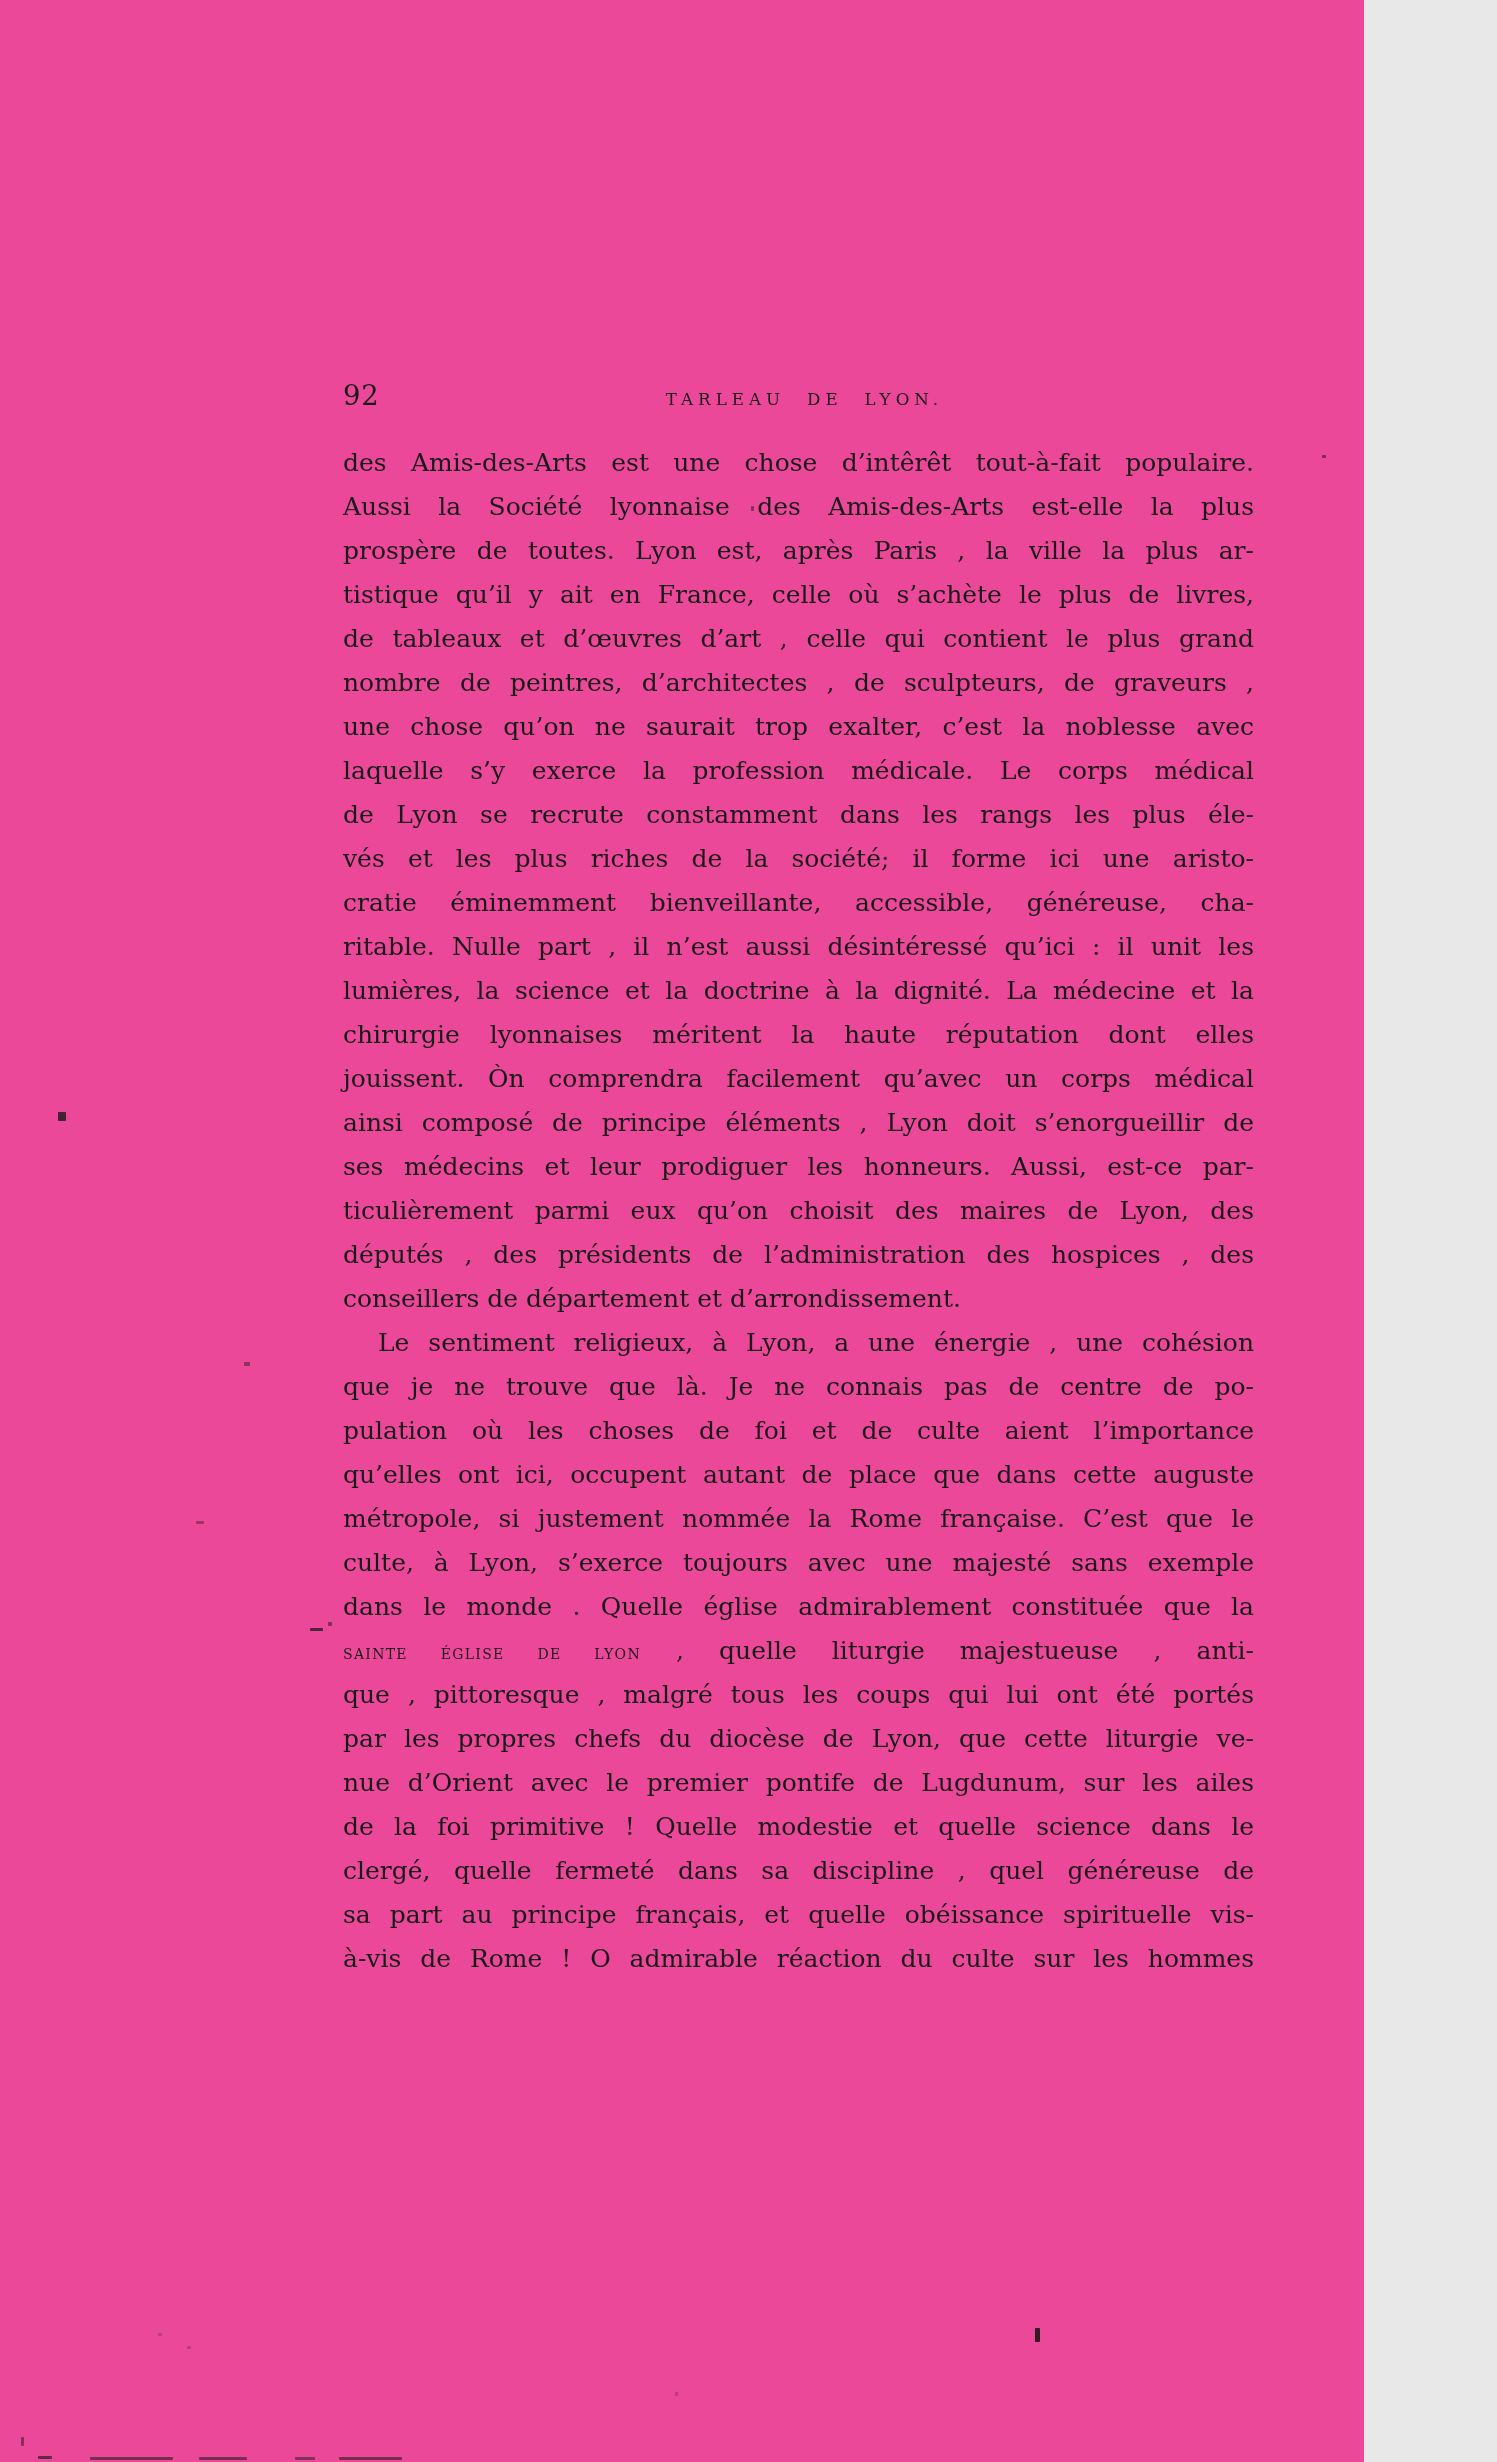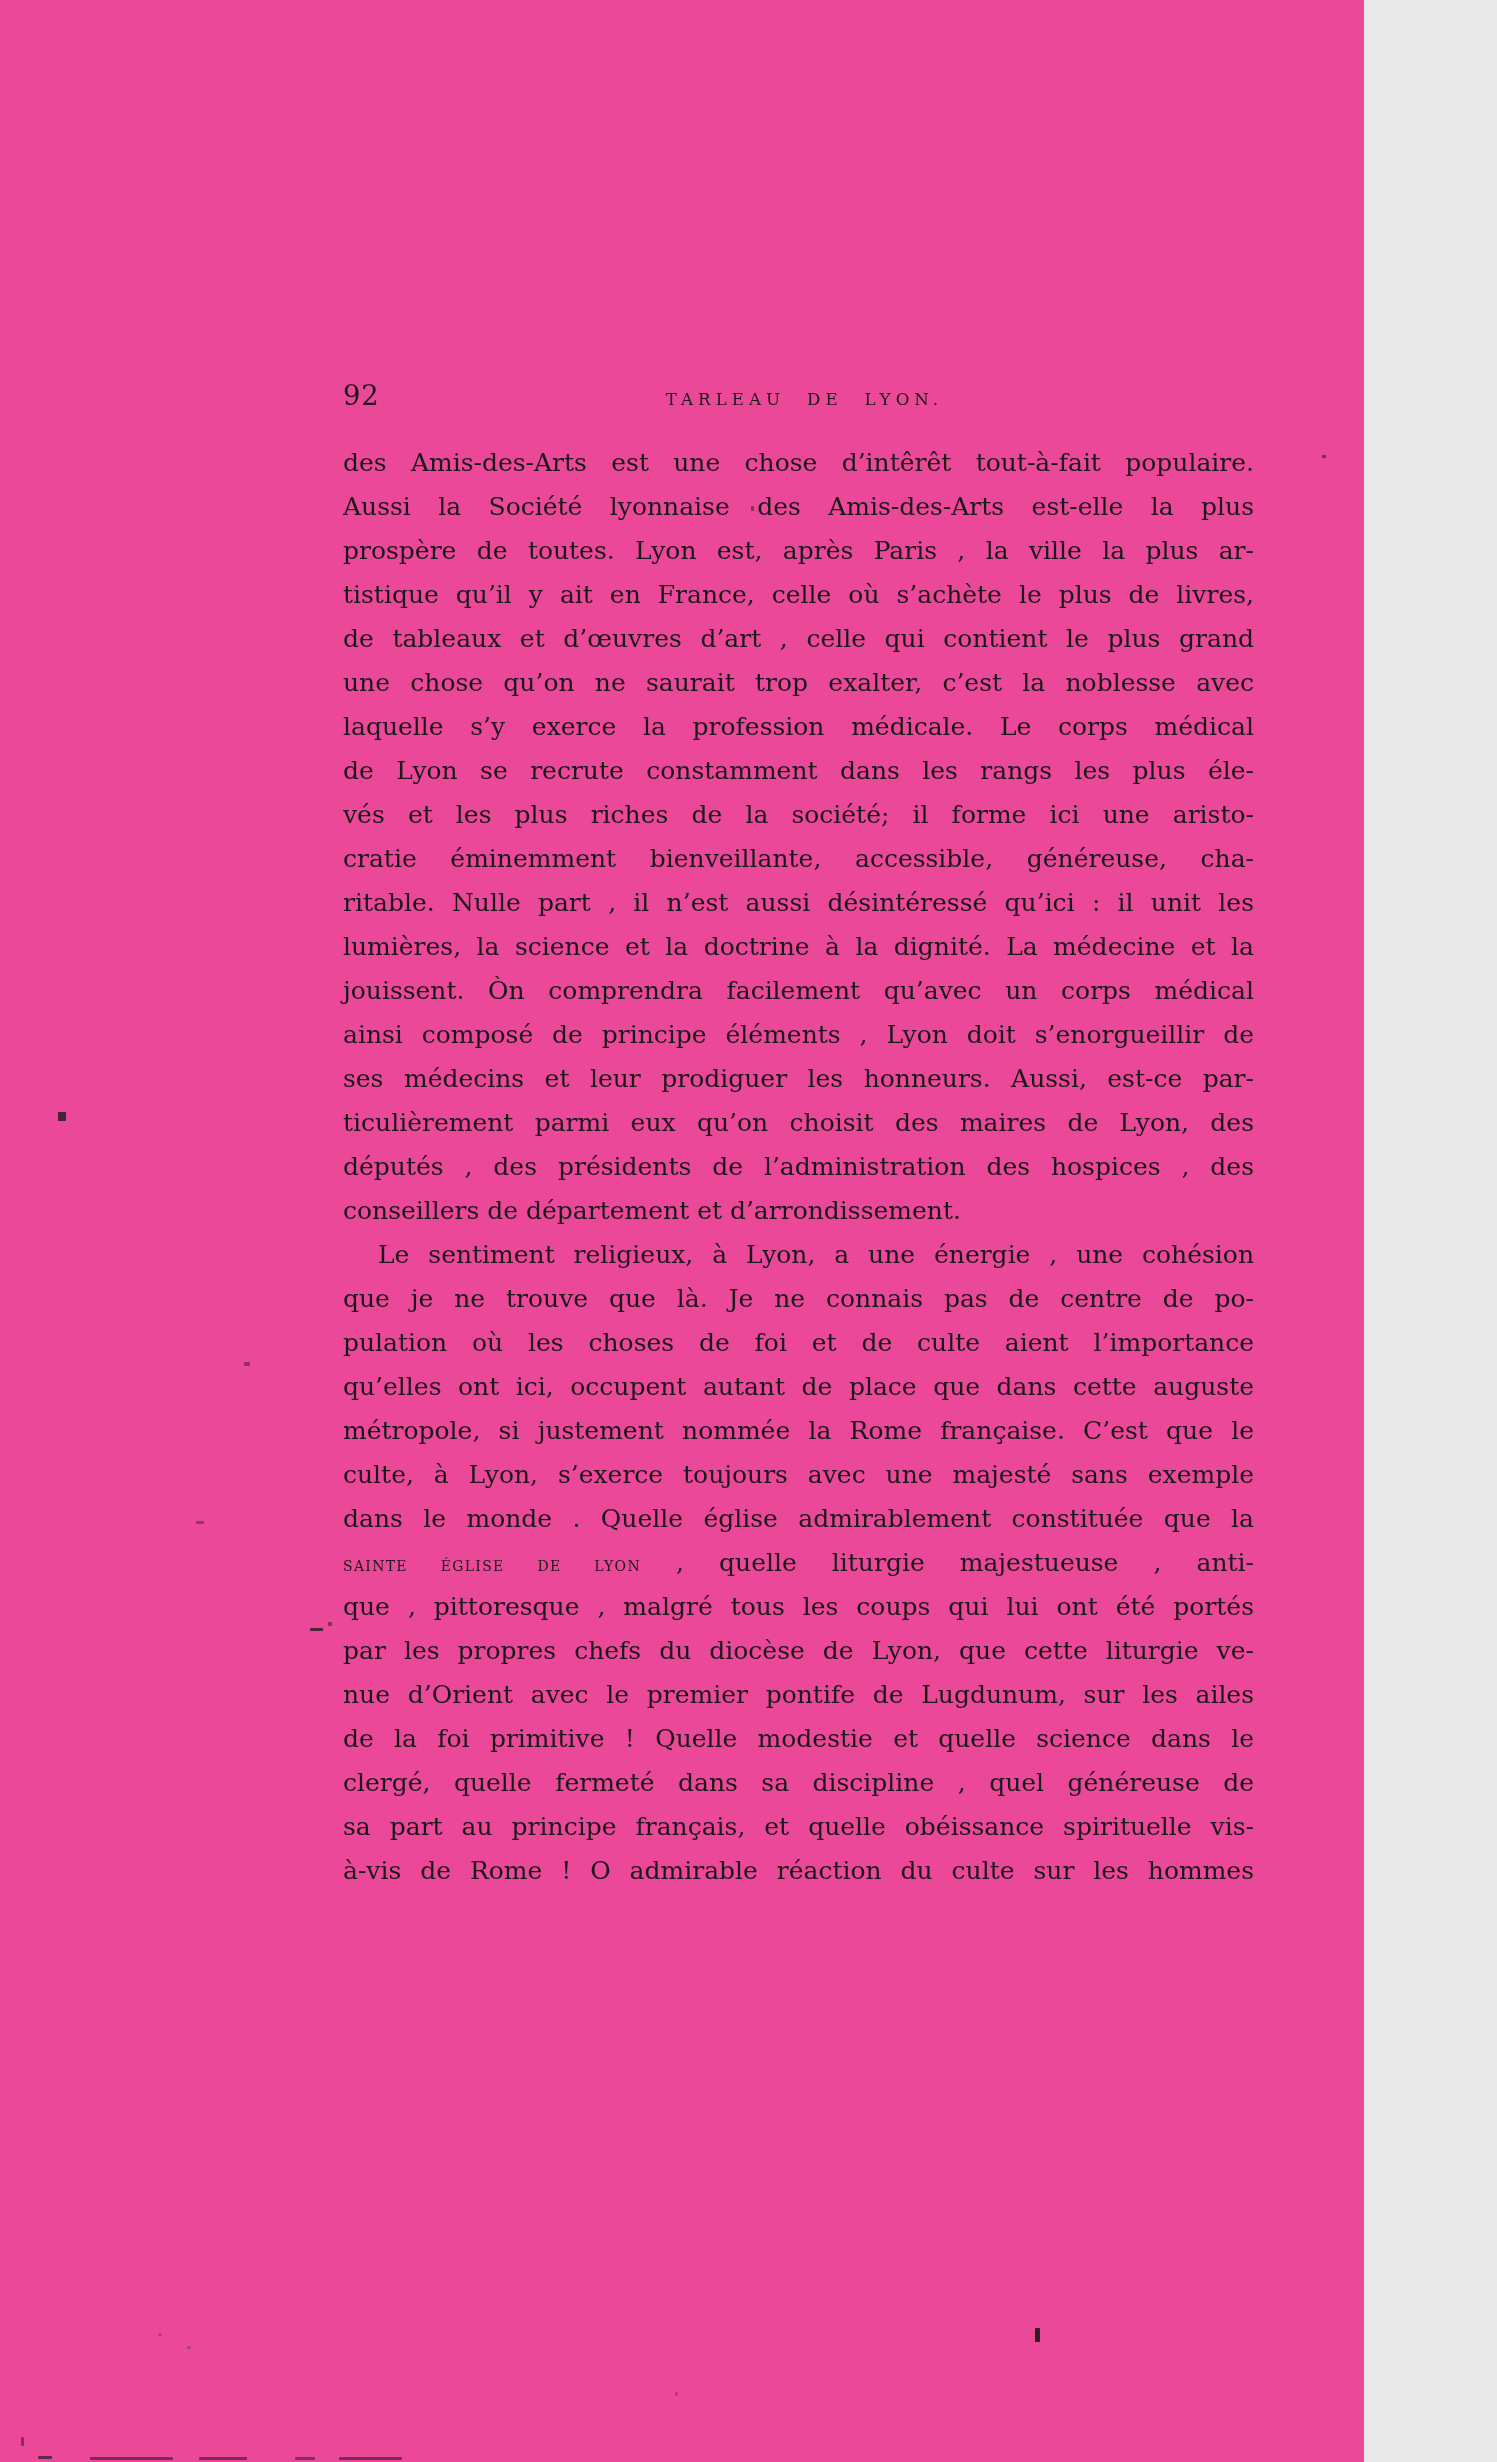--- a/index.html
+++ b/index.html
@@ -52,27 +52,29 @@
     <span class="page-number">92</span>
     <span class="running-title">TARLEAU DE LYON.</span>
   </div>
 
   <div class="text-block" id="text-block">
       <div class="line">des Amis-des-Arts est une chose d’intêrêt tout-à-fait populaire.</div>
       <div class="line">Aussi la Société lyonnaise des Amis-des-Arts est-elle la plus</div>
       <div class="line">prospère de toutes. Lyon est, après Paris , la ville la plus ar-</div>
       <div class="line">tistique qu’il y ait en France, celle où s’achète le plus de livres,</div>
       <div class="line">de tableaux et d’œuvres d’art , celle qui contient le plus grand</div>
+      <div class="line">nombre de peintres, d’architectes , de sculpteurs, de graveurs ,</div>
       <div class="line">une chose qu’on ne saurait trop exalter, c’est la noblesse avec</div>
       <div class="line">laquelle s’y exerce la profession médicale. Le corps médical</div>
       <div class="line">de Lyon se recrute constamment dans les rangs les plus éle-</div>
       <div class="line">vés et les plus riches de la société; il forme ici une aristo-</div>
       <div class="line">cratie éminemment bienveillante, accessible, généreuse, cha-</div>
       <div class="line">ritable. Nulle part , il n’est aussi désintéressé qu’ici : il unit les</div>
       <div class="line">lumières, la science et la doctrine à la dignité. La médecine et la</div>
+      <div class="line">chirurgie lyonnaises méritent la haute réputation dont elles</div>
       <div class="line">jouissent. Òn comprendra facilement qu’avec un corps médical</div>
       <div class="line">ainsi composé de principe éléments , Lyon doit s’enorgueillir de</div>
       <div class="line">ses médecins et leur prodiguer les honneurs. Aussi, est-ce par-</div>
       <div class="line">ticulièrement parmi eux qu’on choisit des maires de Lyon, des</div>
       <div class="line">députés , des présidents de l’administration des hospices , des</div>
       <div class="line left">conseillers de département et d’arrondissement.</div>
       <div class="line indent">Le sentiment religieux, à Lyon, a une énergie , une cohésion</div>
       <div class="line">que je ne trouve que là. Je ne connais pas de centre de po-</div>
       <div class="line">pulation où les choses de foi et de culte aient l’importance</div>
       <div class="line">qu’elles ont ici, occupent autant de place que dans cette auguste</div>

